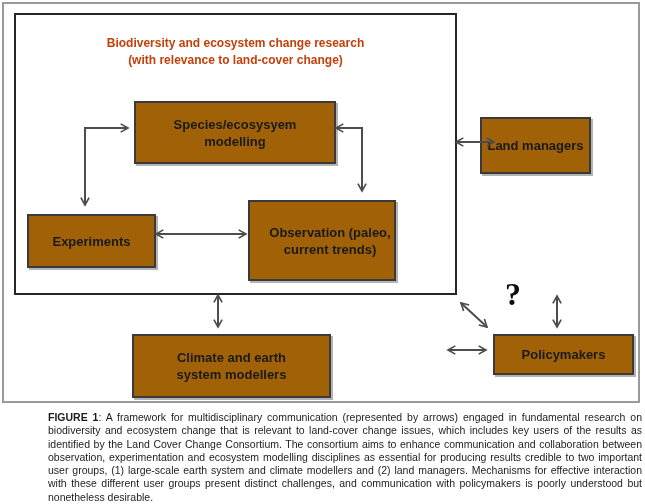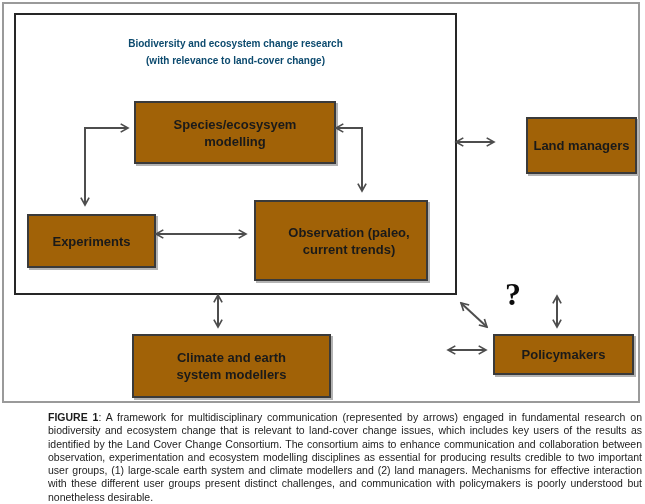--- a/index.html
+++ b/index.html
@@ -25,46 +25,46 @@
     width: 443px; height: 282px;
     border: 2px solid #262626;
     box-sizing: border-box;
     background: #ffffff;
   }
   #research-title {
     position: absolute;
     left: 10px; top: 31px;
     width: 443px;
     text-align: center;
-    font-size: 10px;
+    font-size: 12px;
     font-weight: bold;
     line-height: 17px;
-    color: #0c4a6e;
+    color: #c2410c;
   }
   .node {
     position: absolute;
     border: 2px solid #3a3a3a;
     box-sizing: border-box;
     background: #a16207;
     box-shadow: 2px 2px 0 #b3b3b3;
     display: flex;
     flex-direction: column;
     align-items: center;
     justify-content: center;
     text-align: center;
     font-size: 13px;
     font-weight: bold;
     line-height: 17px;
     color: #1a1a1a;
     z-index: 2;
   }
   #node-species      { left: 130px; top: 97px;  width: 202px; height: 63px; }
   #node-experiments  { left: 23px;  top: 210px; width: 129px; height: 54px; }
-  #node-observation  { left: 250px; top: 196px; width: 174px; height: 81px; padding-left: 16px; }
-  #node-land         { left: 522px; top: 113px; width: 111px; height: 57px; }
+  #node-observation  { left: 244px; top: 196px; width: 148px; height: 81px; padding-left: 16px; }
+  #node-land         { left: 476px; top: 113px; width: 111px; height: 57px; }
   #node-climate      { left: 128px; top: 330px; width: 199px; height: 64px; }
   #node-policy       { left: 489px; top: 330px; width: 141px; height: 41px; }
   #arrow-layer {
     position: absolute;
     left: 0; top: 0;
     width: 645px; height: 504px;
     z-index: 3;
     pointer-events: none;
   }
   #question-mark {

